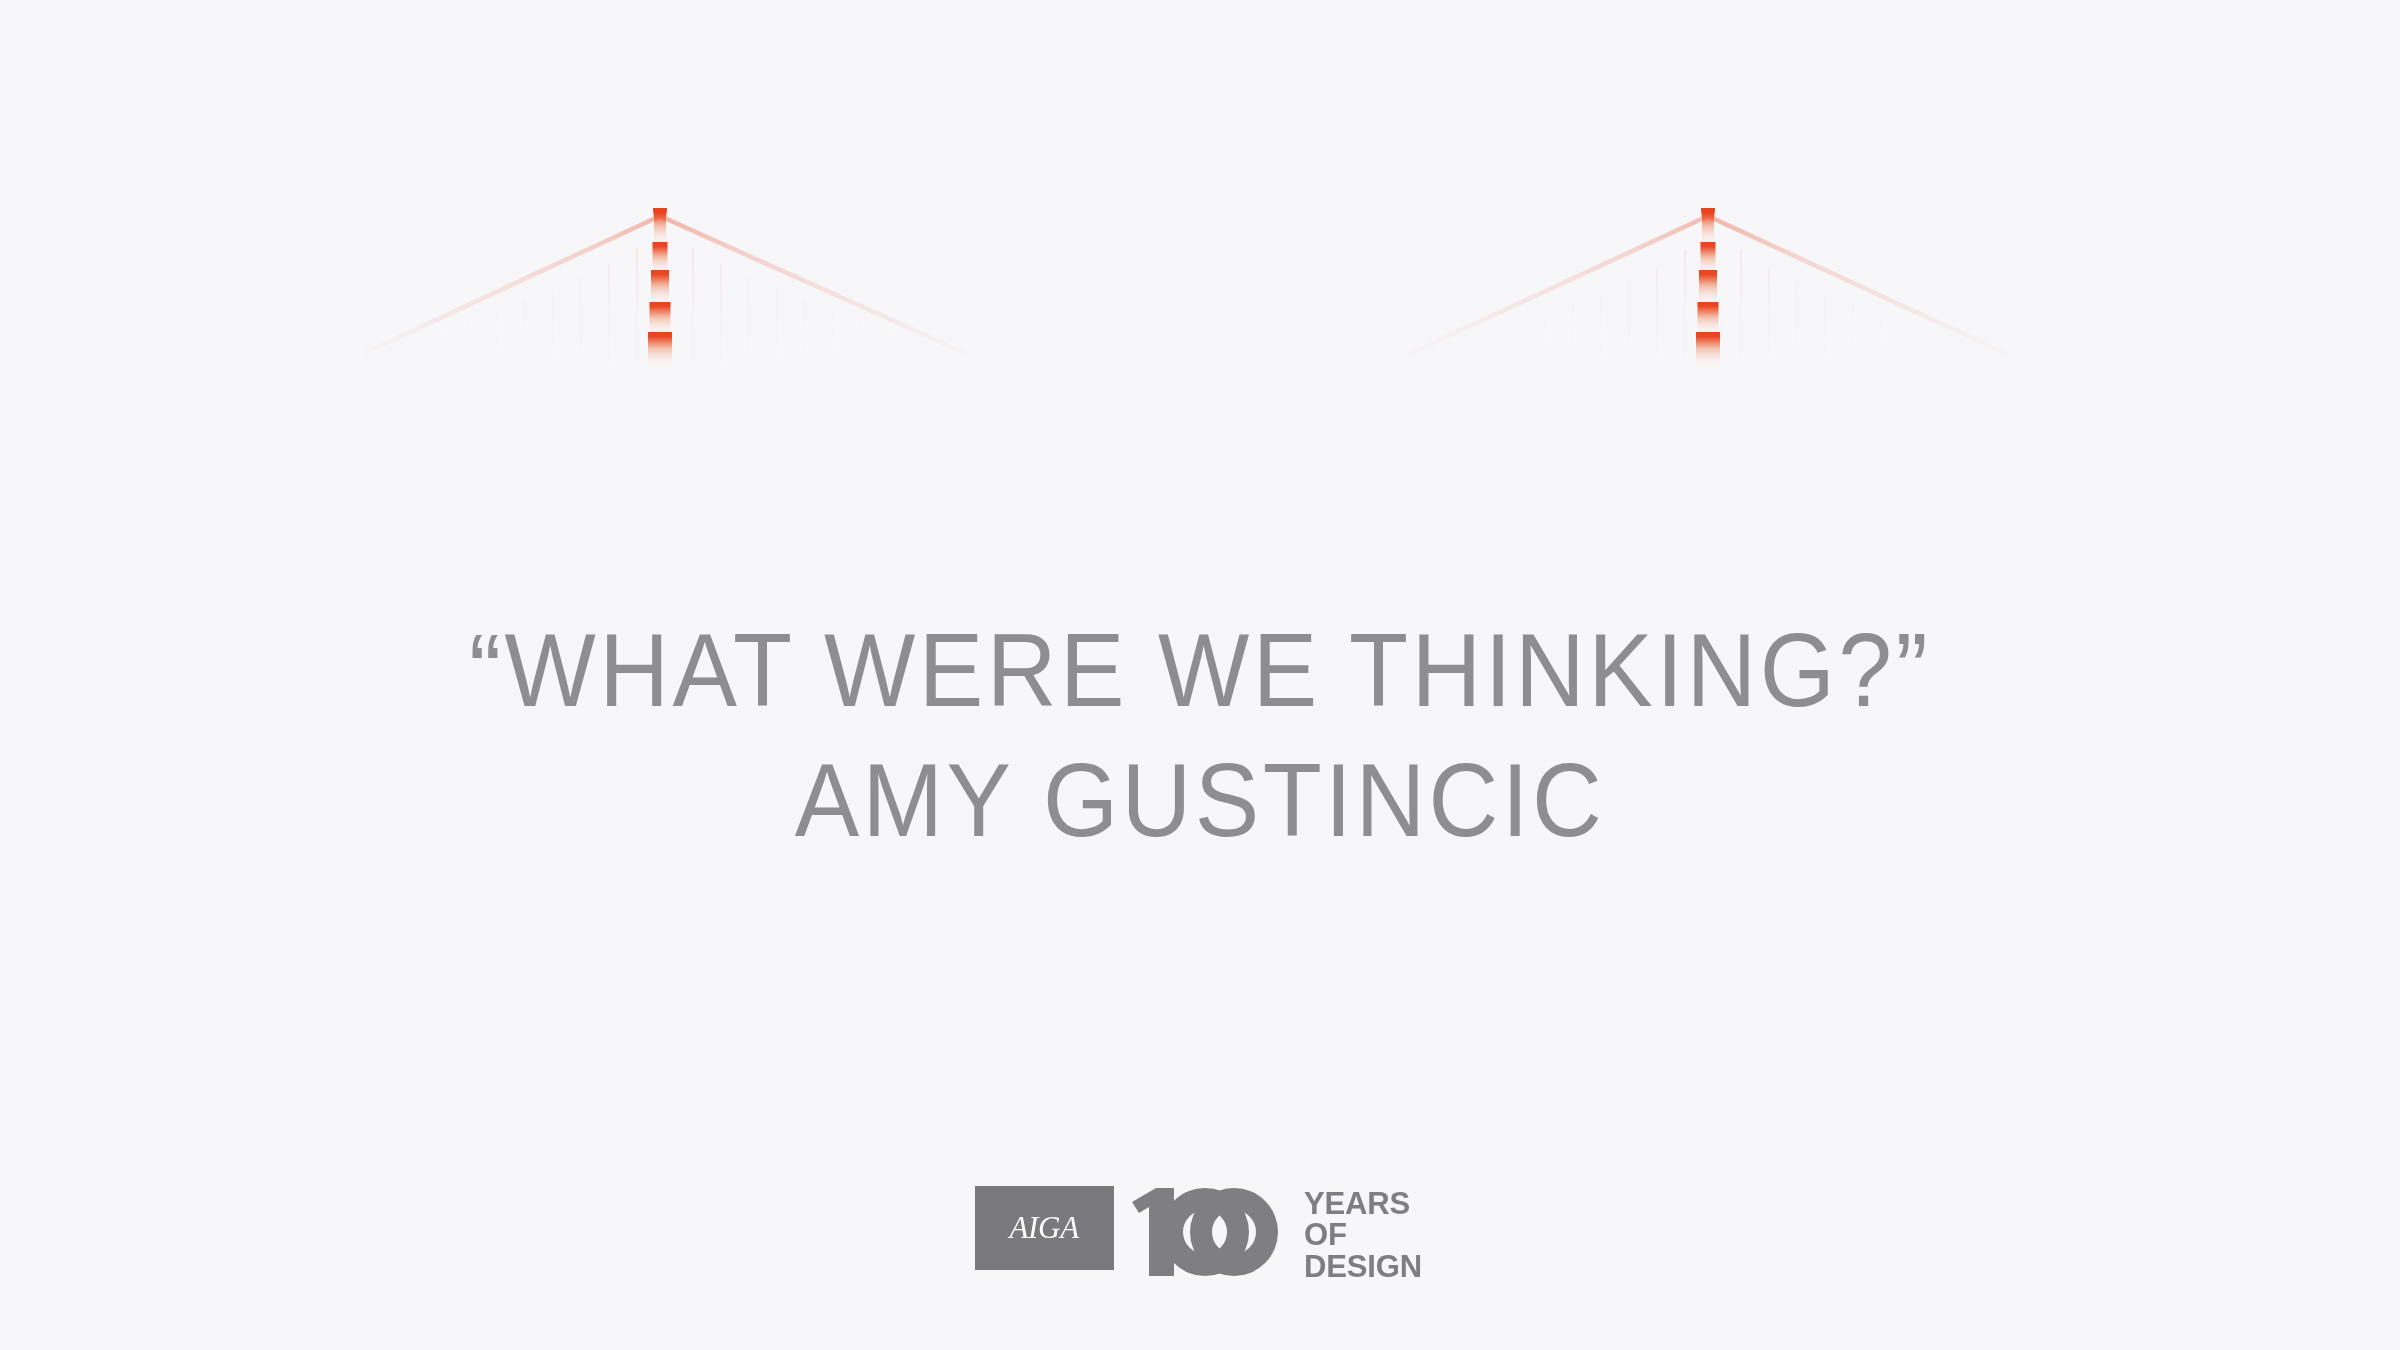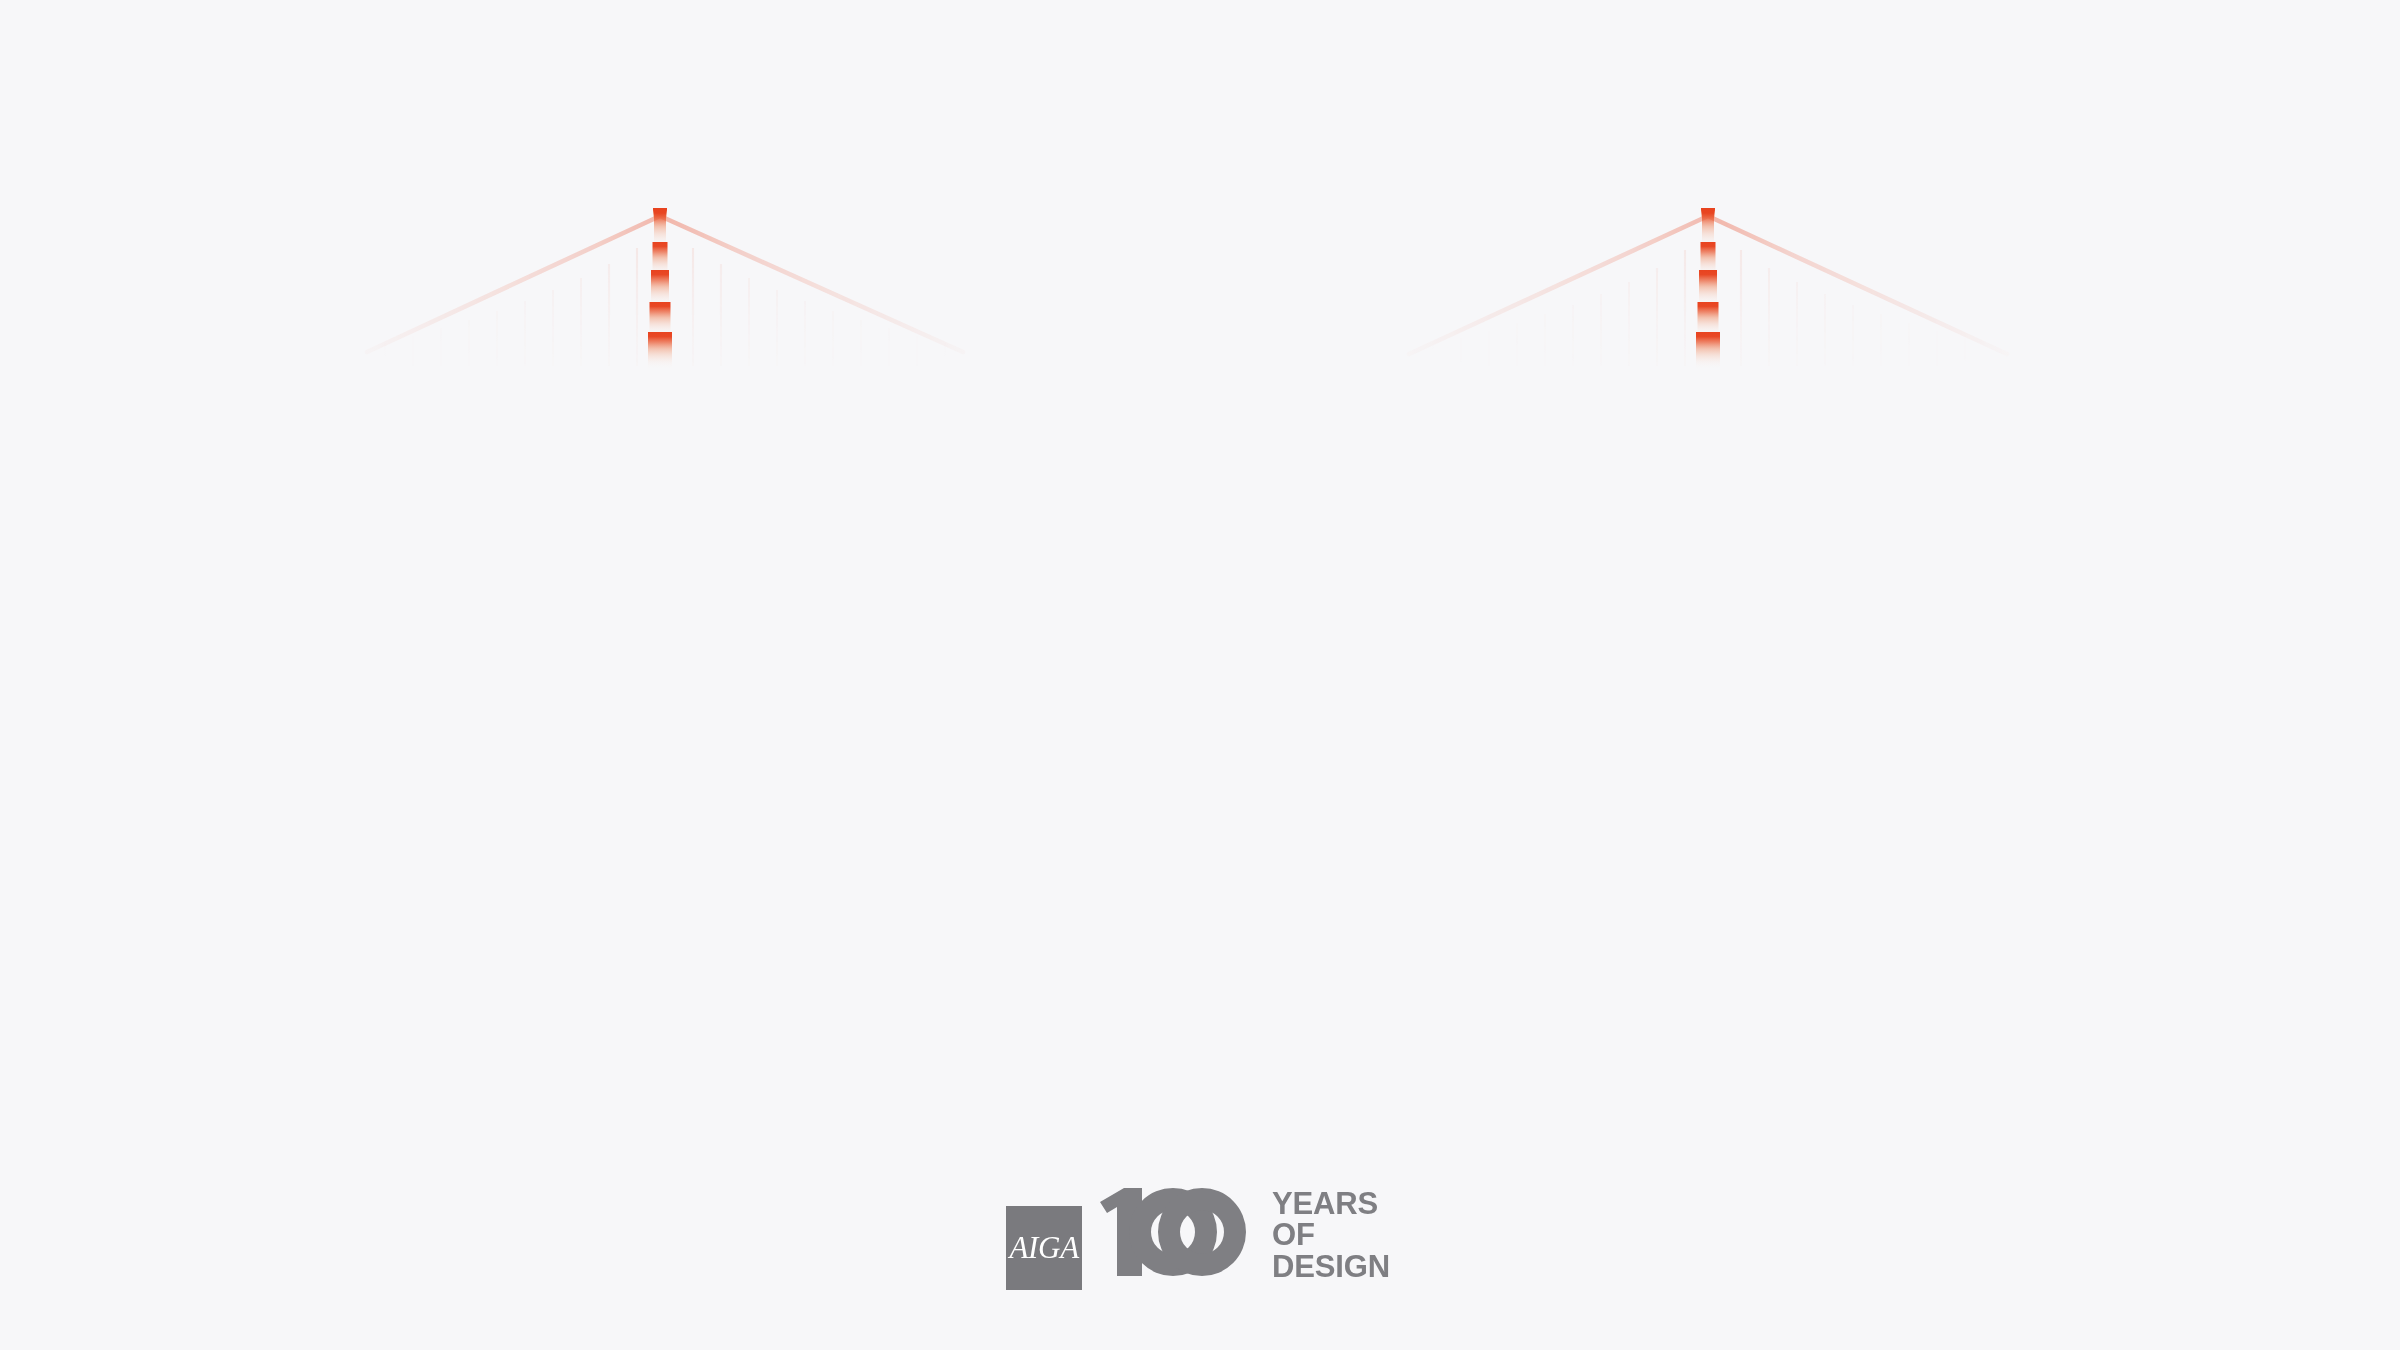--- a/index.html
+++ b/index.html
@@ -77,26 +77,27 @@
     justify-content: center;
     align-items: flex-start;
   }
   .logo-inner {
     display: flex;
     align-items: flex-start;
     gap: 0px;
   }
 
   .aiga-mark {
-    width: 76px;
+    width: 104px;
     height: 84px;
     background: #7a7a7e;
     position: relative;
     flex: 0 0 auto;
-    margin-top: 20px;
+    margin-top: 0;
+    padding-left: 35px;
   }
   .aiga-mark .aiga-word {
     position: absolute;
     left: 0;
     right: 0;
     top: 50%;
     transform: translateY(-52%);
     text-align: center;
     color: #ffffff;
     font-family: "Liberation Serif", serif;
@@ -292,20 +293,24 @@
           <rect x="307" y="18" width="12" height="40" fill="url(#towerFadeR)"></rect>
           <rect x="305.5" y="52" width="15" height="34" fill="url(#towerFadeR)"></rect>
           <rect x="304" y="80" width="18" height="36" fill="url(#towerFadeR)"></rect>
           <rect x="302.5" y="112" width="21" height="34" fill="url(#towerFadeR)"></rect>
           <rect x="301" y="142" width="24" height="36" fill="url(#towerFadeR)"></rect>
         </g>
       </svg>
     </div>
   </div>
 
+  <div class="title-block">
+    <span class="title-line quote-line">“WHAT WERE WE THINKING?”</span>
+    <span class="title-line author-line">AMY GUSTINCIC</span>
+  </div>
 
   <div class="logo-lockup">
     <div class="logo-inner">
 
       <div class="aiga-mark">
         <div class="aiga-word">AIGA</div>
       </div>
 
       <div class="hundred">
         <svg width="150" height="92" viewBox="0 0 150 92" aria-hidden="true">

